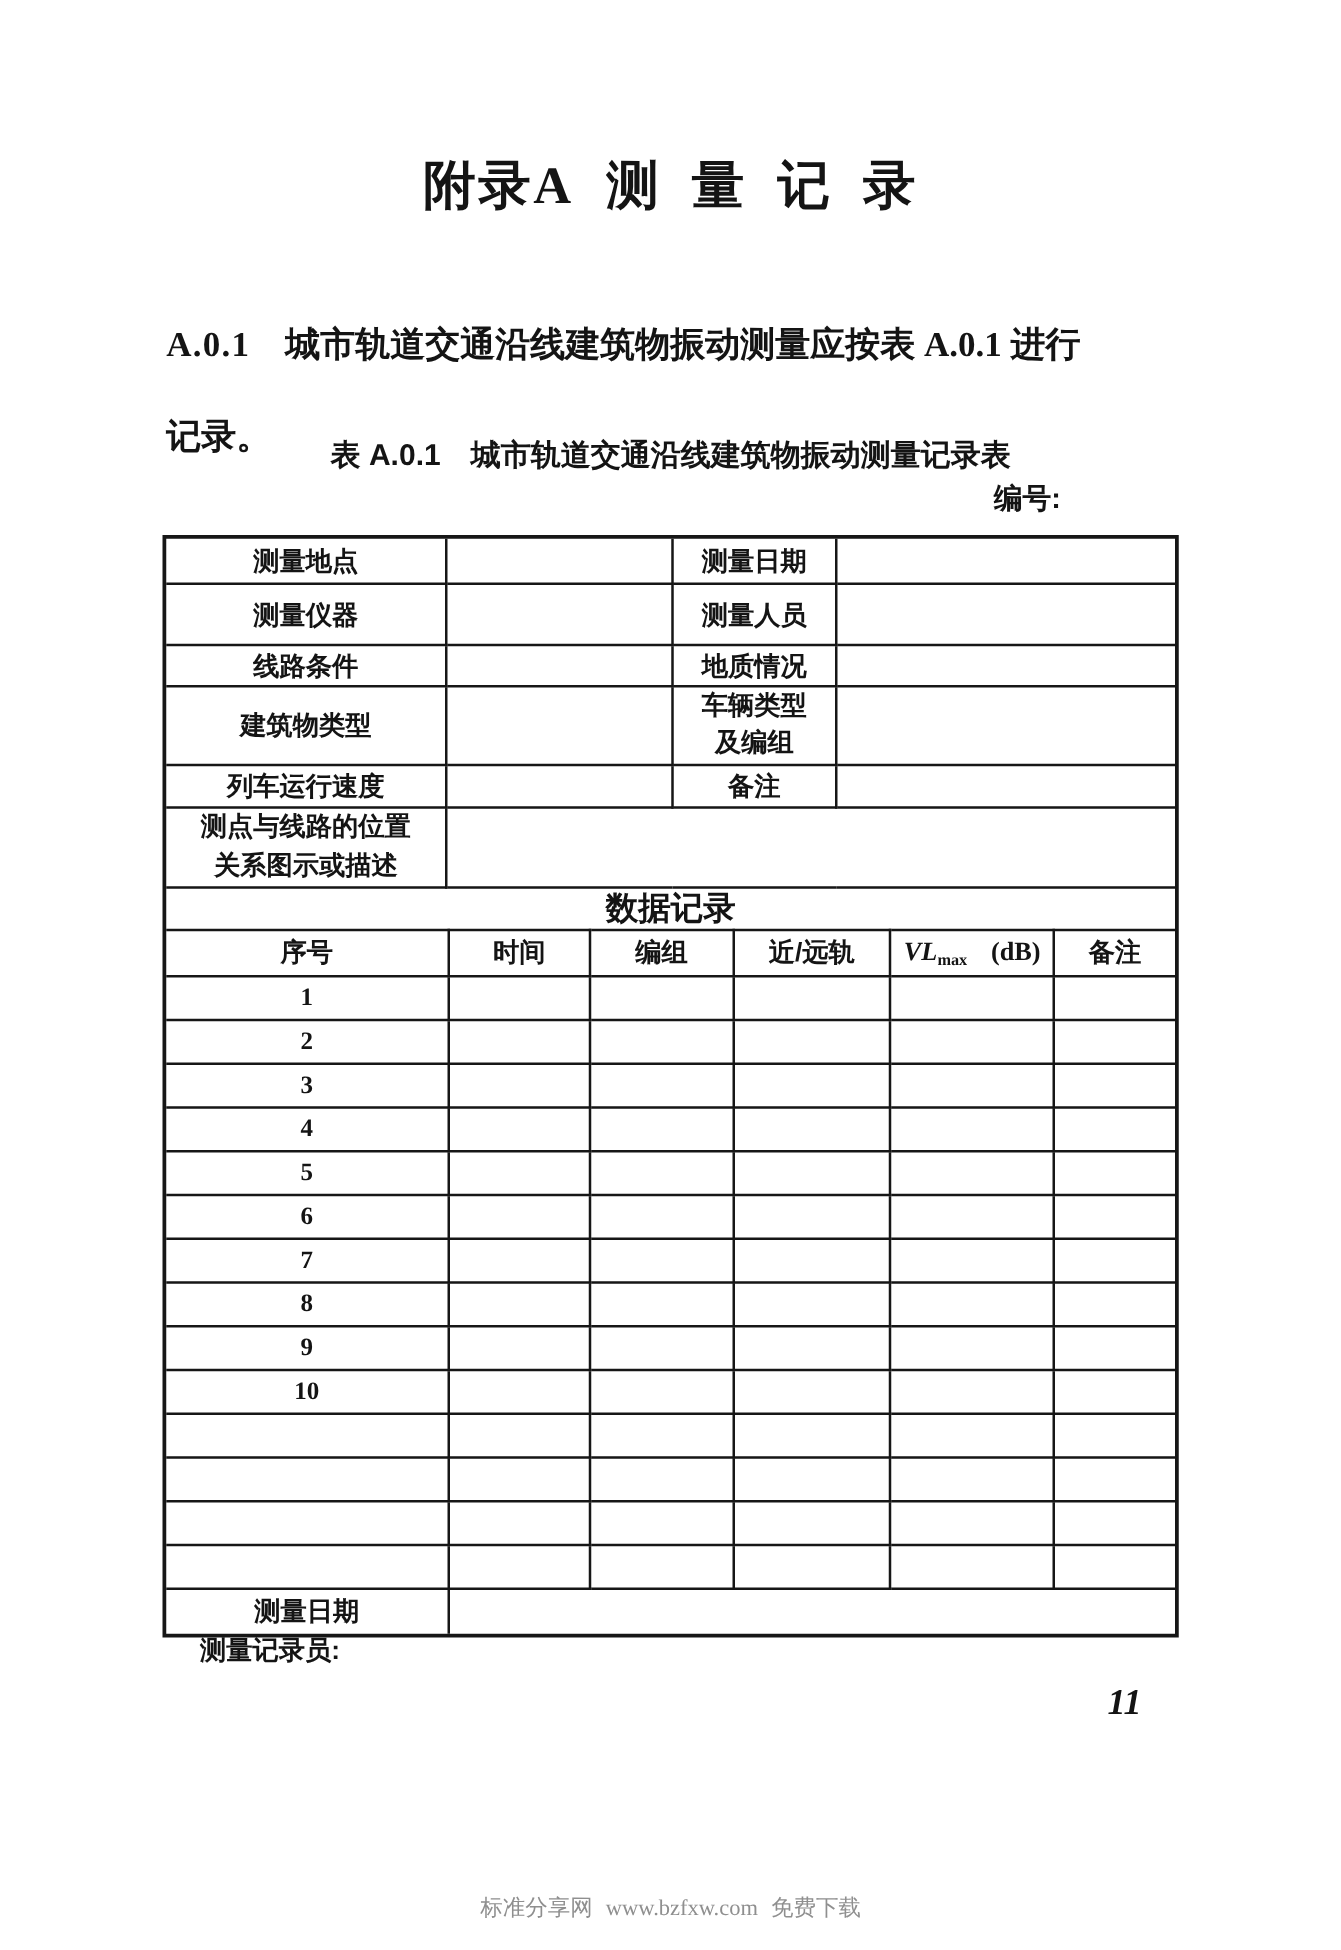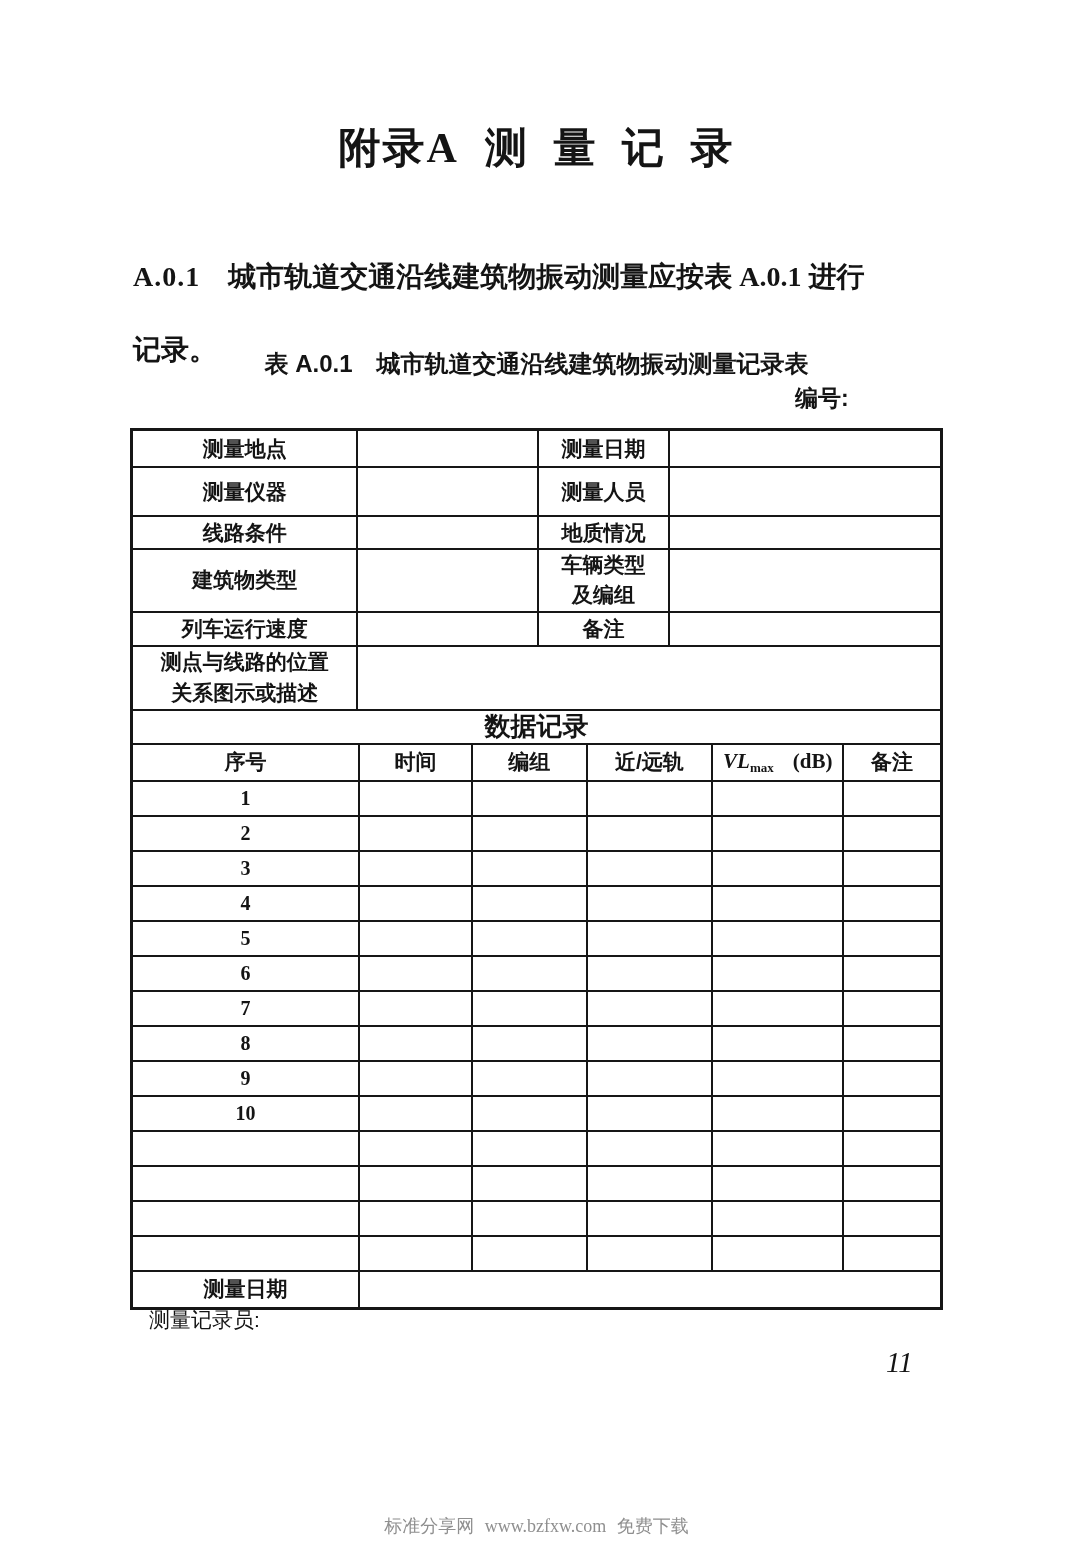--- a/index.html
+++ b/index.html
@@ -105,31 +105,31 @@
     font-size: 20px;
     font-weight: 600;
   }
   .vl-th { font-family: "Liberation Serif", serif; font-size: 22px; }
   .vl-th .vl { font-style: italic; font-weight: 700; }
   .vl-th sub { font-size: 13px; font-weight: 700; vertical-align: -4px; }
   .vl-th .unit { margin-left: 19px; font-weight: 700; }
 
   .recorder {
     position: absolute;
-    left: 149px; top: 1306px;
+    left: 160px; top: 1306px;
     font-size: 21px;
-    font-weight: 400;
+    font-weight: 700;
   }
 
   .pagenum {
     position: absolute;
     left: 886px; top: 1346px;
     font-family: "Liberation Serif", serif;
     font-style: italic;
-    font-weight: 400;
+    font-weight: 700;
     font-size: 29px;
   }
 
   .watermark {
     position: absolute;
     top: 1514px; left: 0; right: 0;
     text-align: center;
     font-family: "Liberation Serif", serif;
     font-size: 18px;
     color: #8f8f8f;

